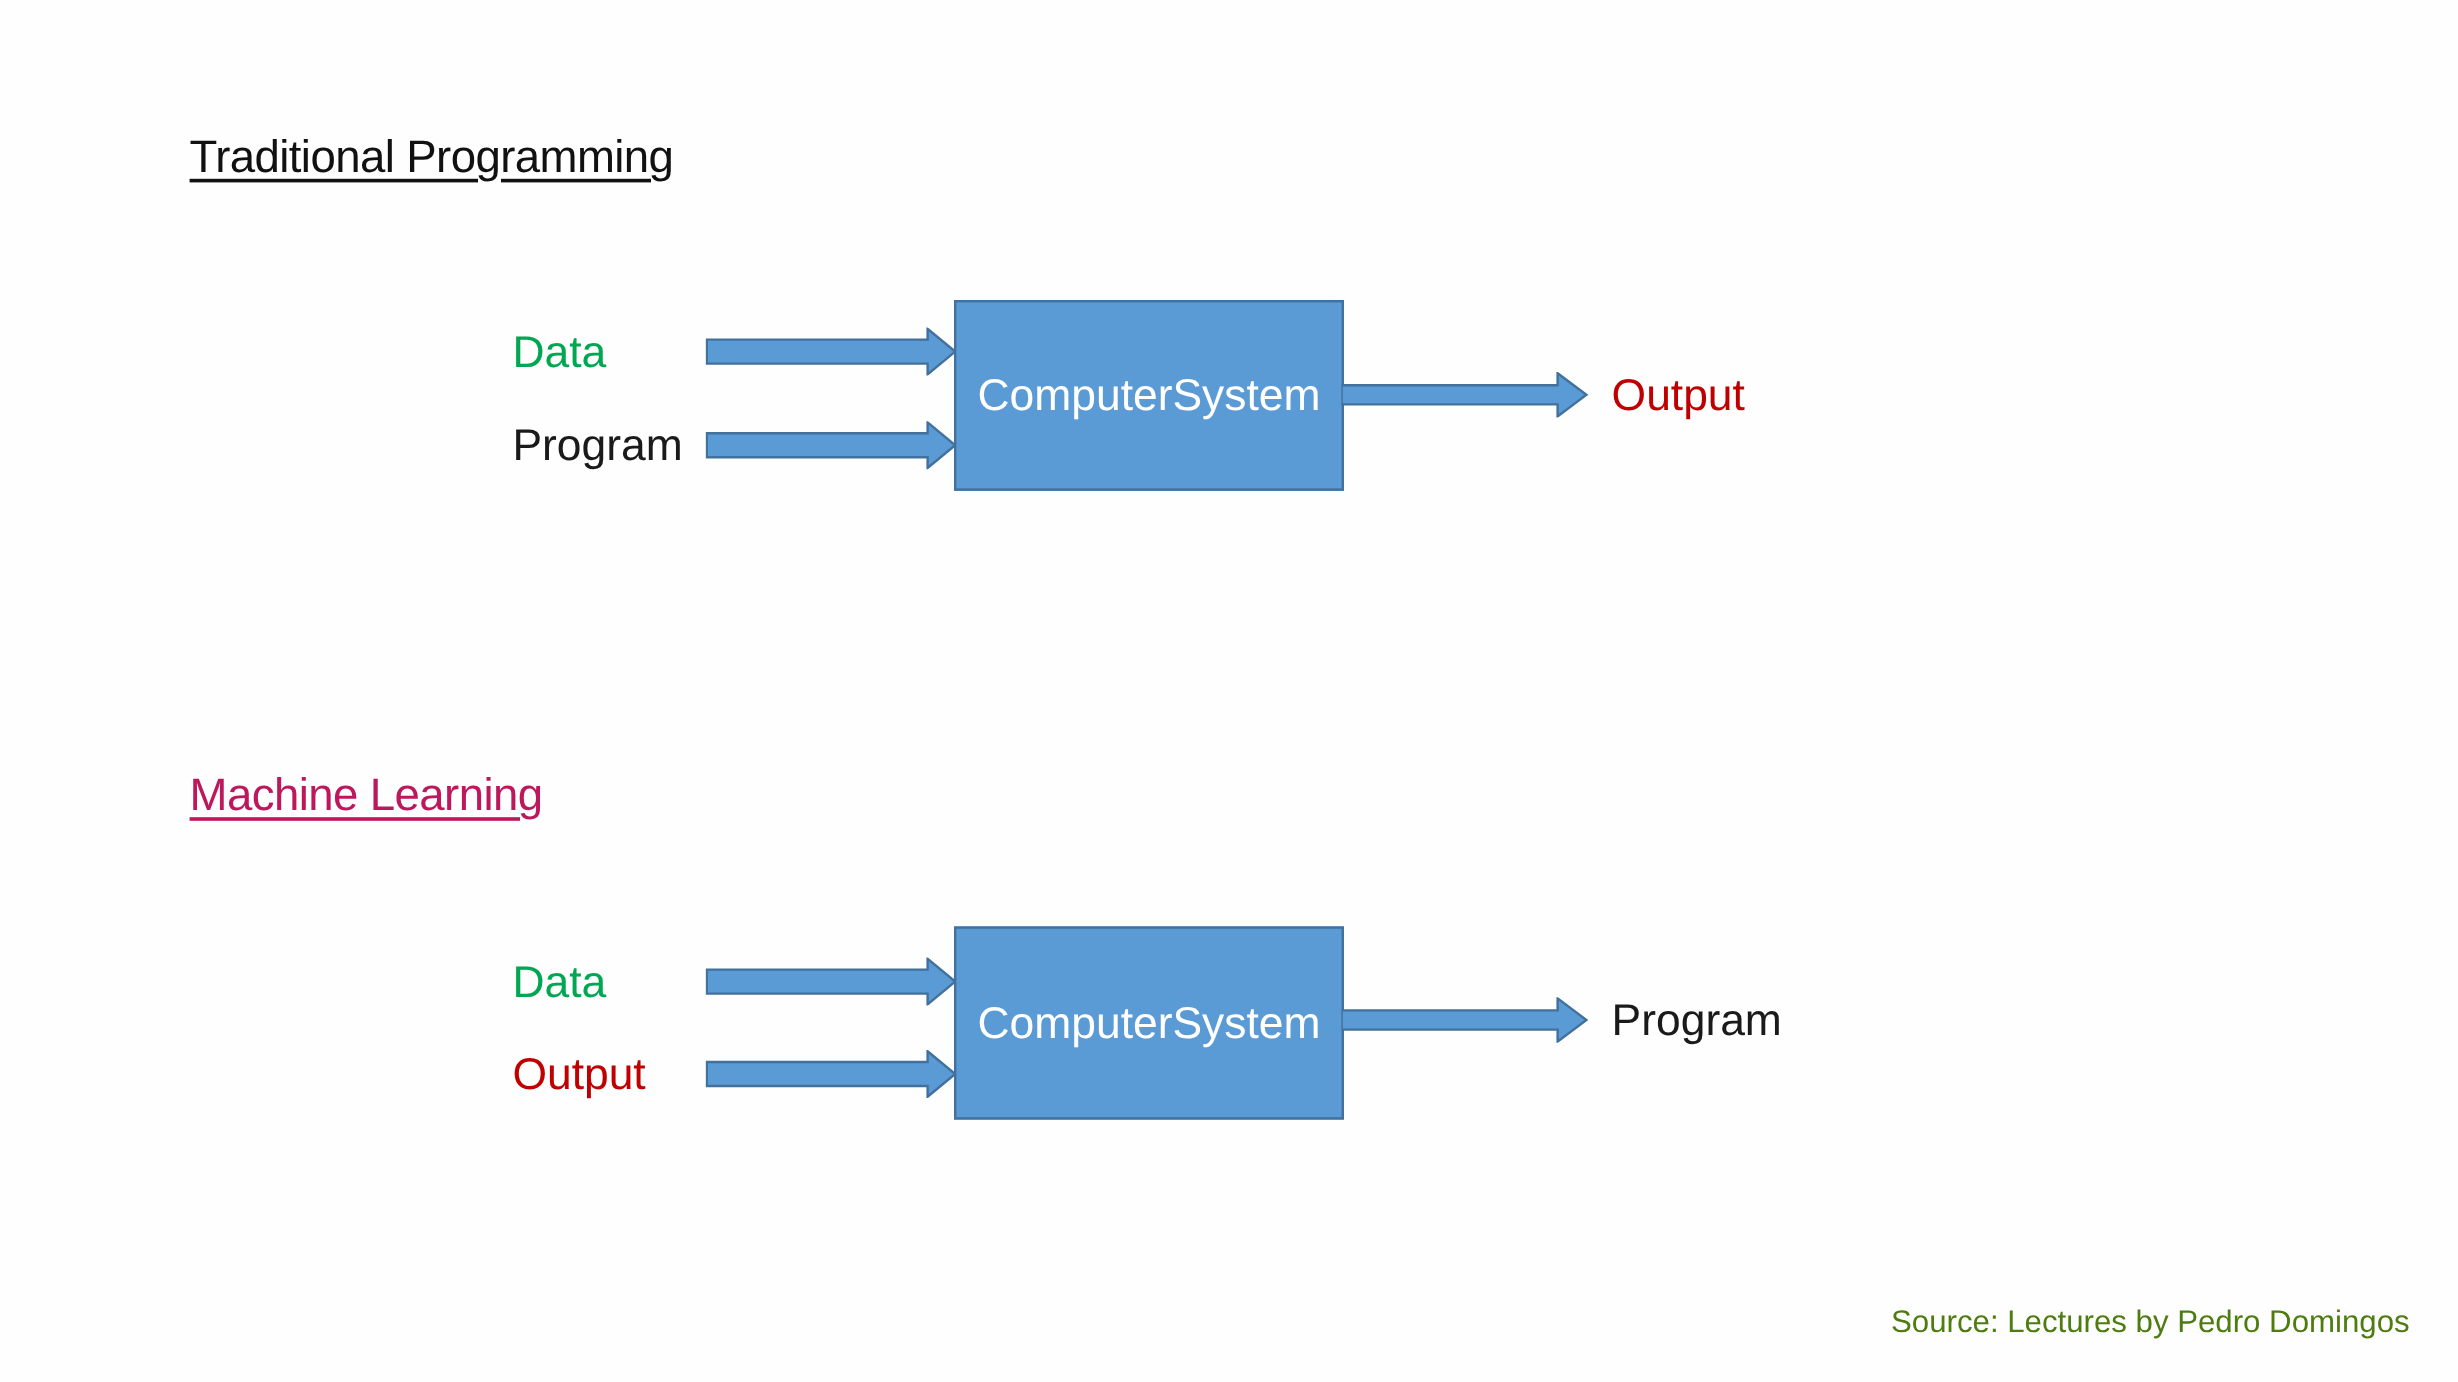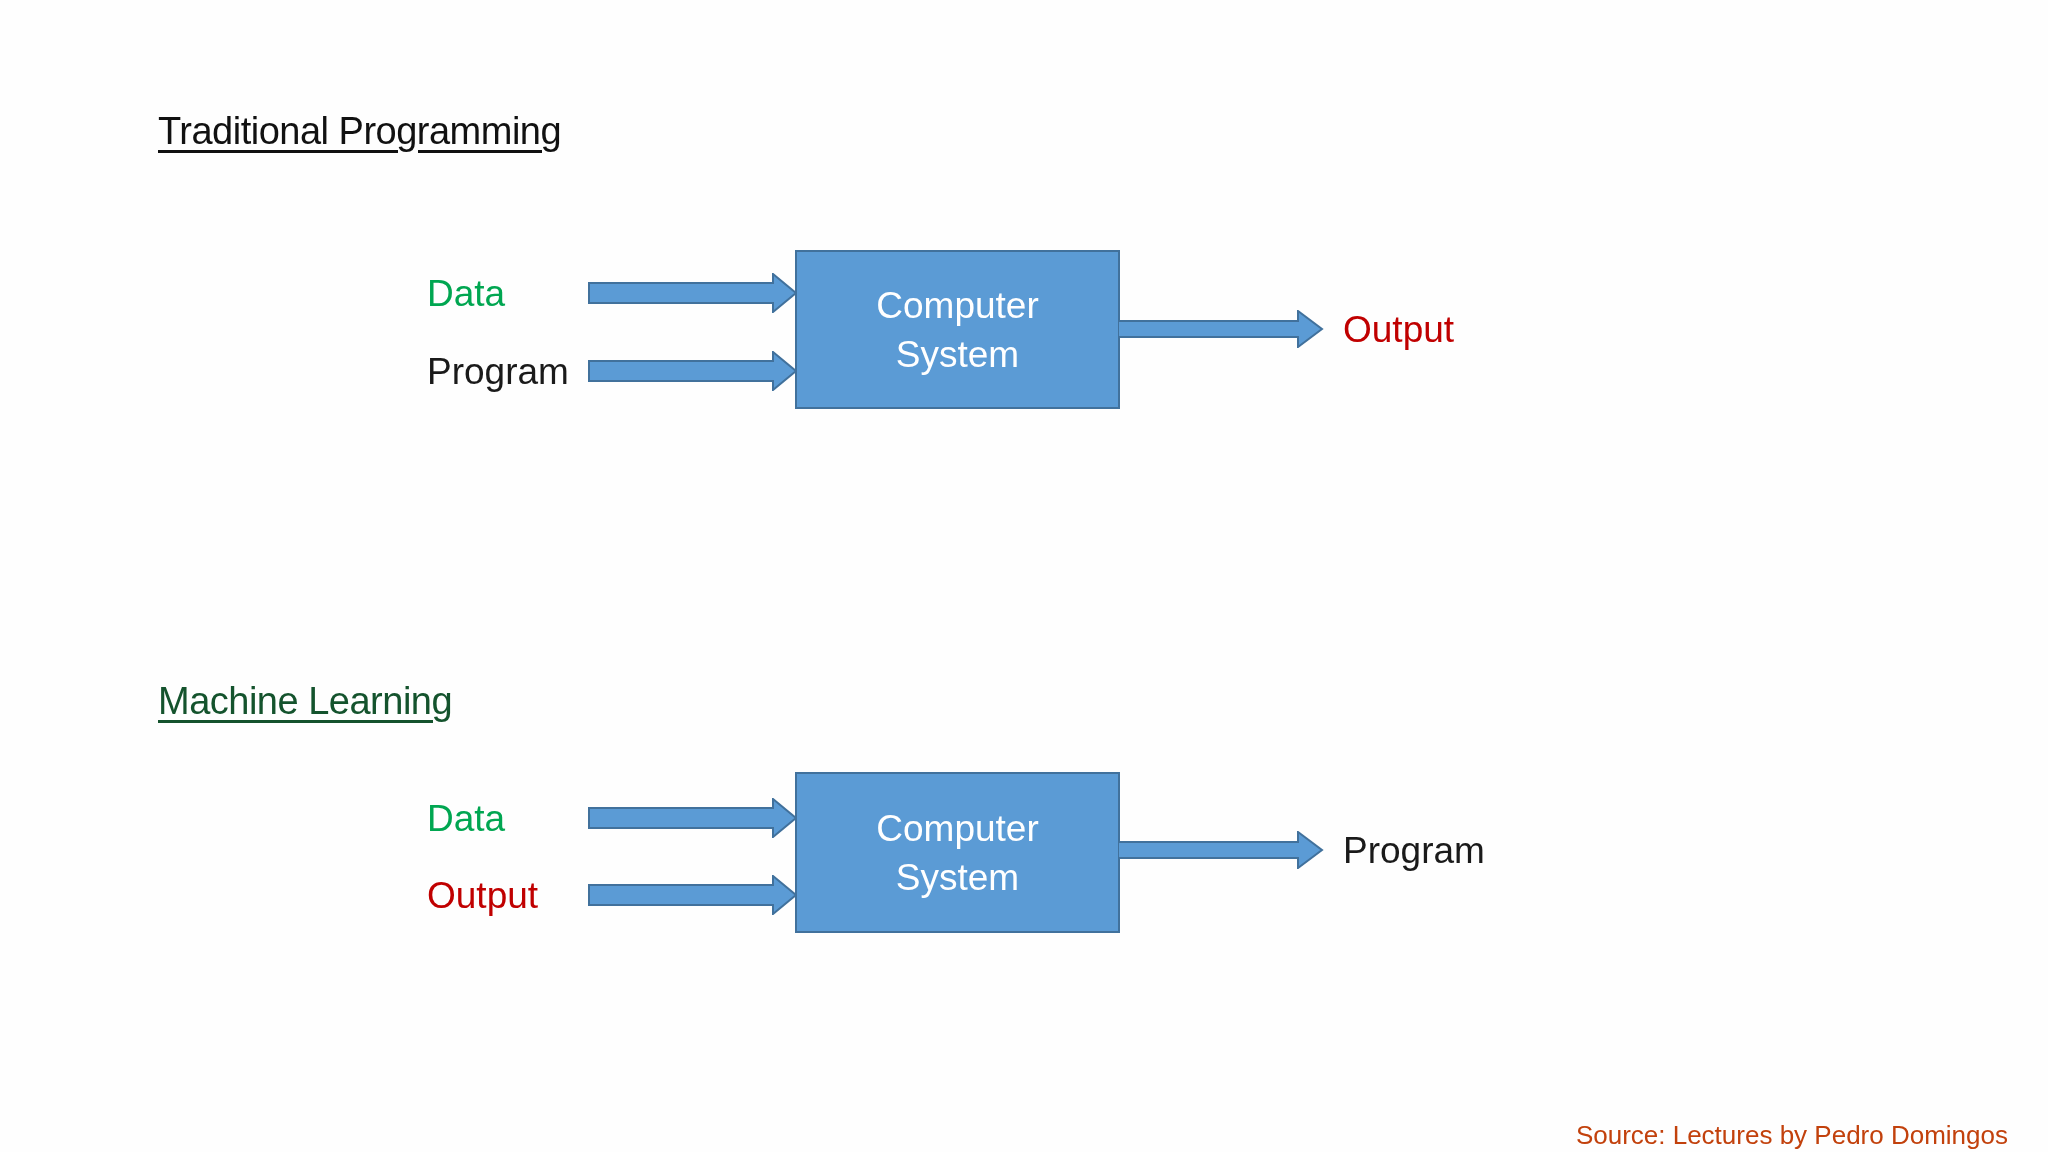--- a/index.html
+++ b/index.html
@@ -30,21 +30,21 @@
     transform: translateY(-50%);
     white-space: nowrap;
     line-height: 1;
   }
   .arrow { position: absolute; display: block; }
   .sys-box {
     position: absolute;
     box-sizing: border-box;
     border: 2px solid;
     display: flex;
-    flex-direction: column;
+    flex-direction: row;
     align-items: center;
     justify-content: center;
     text-align: center;
     font-size: 37px;
     line-height: 49px;
   }
   .source-note {
     position: absolute;
     font-size: 26px;
     white-space: nowrap;
@@ -78,21 +78,21 @@
 
     <svg class="arrow" style="left:1118px; top:310px;" width="206" height="38" viewBox="0 0 206 38">
       <polygon points="0,11 180,11 180,1 204,19 180,37 180,27 0,27" stroke-width="2" stroke-linejoin="miter" style="fill: rgb(91, 155, 213); stroke: rgb(65, 113, 156);"></polygon>
     </svg>
 
     <div class="flow-label" style="left: 1343px; top: 329px; color: rgb(192, 0, 0);">Output</div>
   </div>
 
   <div>
 
-    <div class="section-title" style="left: 158px; top: 642px; color: #14532d; margin-top: 38px;">Machine Learning</div>
+    <div class="section-title" style="left: 158px; top: 642px; color: #be185d;">Machine Learning</div>
 
     <div class="flow-label" style="left: 427px; top: 818px; color: rgb(0, 166, 81);">Data</div>
 
     <svg class="arrow" style="left:588px; top:798px;" width="210" height="40" viewBox="0 0 210 40">
       <polygon points="1,10 185,10 185,1 208,20 185,39 185,30 1,30" stroke-width="2" stroke-linejoin="miter" style="fill: rgb(91, 155, 213); stroke: rgb(65, 113, 156);"></polygon>
     </svg>
 
     <div class="flow-label" style="left: 427px; top: 895px; color: rgb(192, 0, 0);">Output</div>
 
     <svg class="arrow" style="left:588px; top:875px;" width="210" height="40" viewBox="0 0 210 40">
@@ -104,15 +104,15 @@
       <div>System</div>
     </div>
 
     <svg class="arrow" style="left:1118px; top:831px;" width="206" height="38" viewBox="0 0 206 38">
       <polygon points="0,11 180,11 180,1 204,19 180,37 180,27 0,27" stroke-width="2" stroke-linejoin="miter" style="fill: rgb(91, 155, 213); stroke: rgb(65, 113, 156);"></polygon>
     </svg>
 
     <div class="flow-label" style="left: 1343px; top: 850px; color: rgb(26, 26, 26);">Program</div>
   </div>
 
-  <div class="source-note" style="right: 40px; top: 1120px; color: #c2410c;">Source: Lectures by Pedro Domingos</div>
+  <div class="source-note" style="right: 40px; top: 1086px; color: #4d7c0f;">Source: Lectures by Pedro Domingos</div>
 
 </div>
 
 </body></html>

